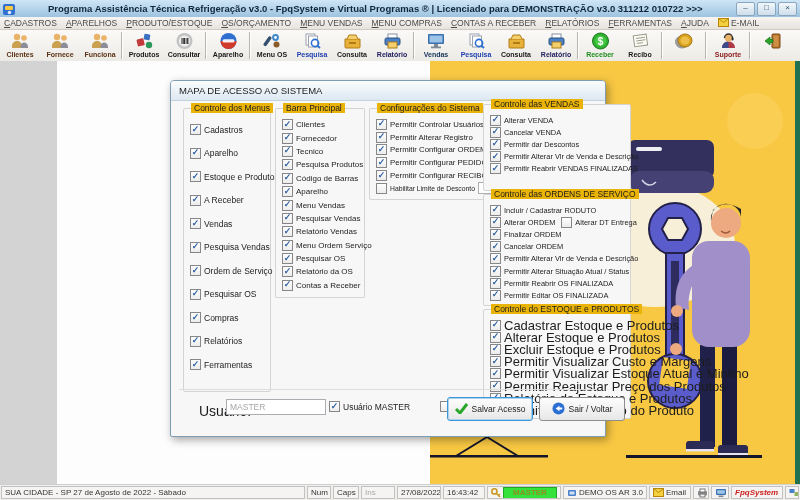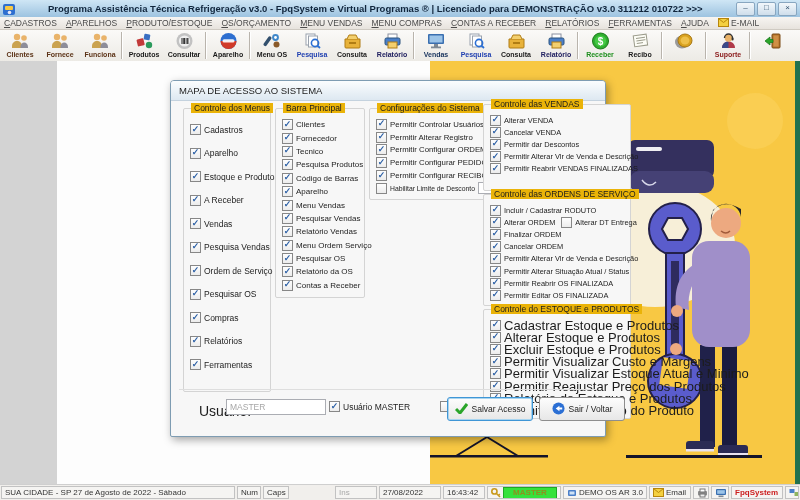--- a/index.html
+++ b/index.html
@@ -701,24 +701,24 @@
   <div class="statusbar" id="statusbar">
       <div class="seg flex">
         <span>SUA CIDADE - SP 27 de Agosto de 2022 - Sábado</span>
       </div>
       <div class="seg" style="width: 24px;">
         <span>Num</span>
       </div>
       <div class="seg" style="width: 26px;">
         <span>Caps</span>
       </div>
-      <div class="seg disabled" style="width: 42px; margin-left: 44px;">
+      <div class="seg disabled" style="width: 34px;">
         <span>Ins</span>
       </div>
-      <div class="seg" style="width: 62px;">
+      <div class="seg" style="width: 44px;">
         <span>27/08/2022</span>
       </div>
       <div class="seg" style="width: 42px;">
         <span>16:43:42</span>
       </div>
       <div class="seg" style="width: 74px;">
         <span style="display:flex">
           <svg width="10" height="10" viewBox="0 0 10 10">
             <circle cx="3.4" cy="3.4" r="2.6" fill="none" stroke="#c99a1e" stroke-width="1.6"></circle>
             <line x1="5.2" y1="5.2" x2="9" y2="9" stroke="#c99a1e" stroke-width="1.6"></line>
@@ -756,21 +756,21 @@
       </div>
       <div class="seg" style="width: 18px;">
         <span style="display:flex">
           <svg width="12" height="10" viewBox="0 0 12 10">
             <rect x="1" y="1" width="10" height="6" rx="1" fill="#3a6fb0"></rect>
             <rect x="2.2" y="2.2" width="7.6" height="3.6" fill="#9cc4e8"></rect>
             <rect x="3.5" y="7.5" width="5" height="1.6" fill="#7f8a96"></rect>
           </svg>
         </span>
       </div>
-      <div class="seg brand" style="width: 52px;">
+      <div class="seg brand" style="width: 52px; font-style: italic;">
         <span>FpqSystem</span>
       </div>
       <div class="seg" style="width: 14px;">
         <span style="display:flex">
           <svg width="11" height="10" viewBox="0 0 11 10">
             <rect x="0.5" y="1" width="5" height="4" fill="#4a7fc9"></rect>
             <rect x="5.5" y="4" width="5" height="4" fill="#8fb560"></rect>
           </svg>
         </span>
       </div>

